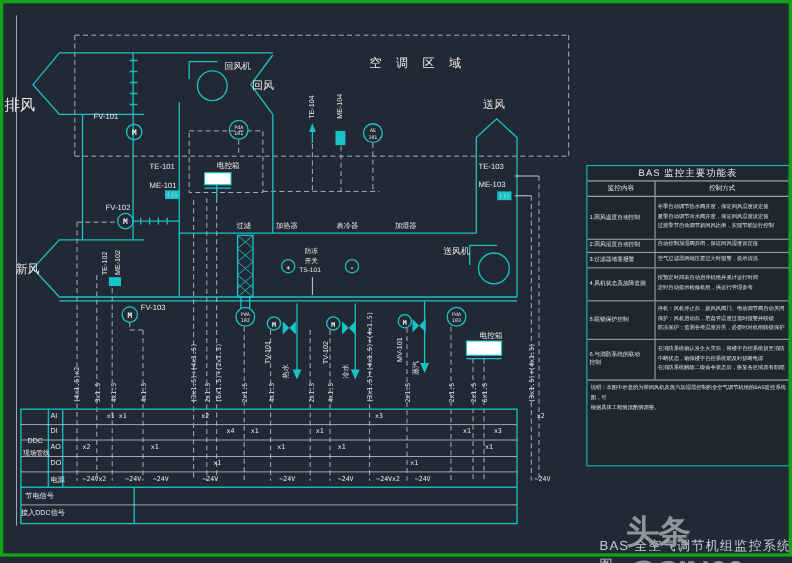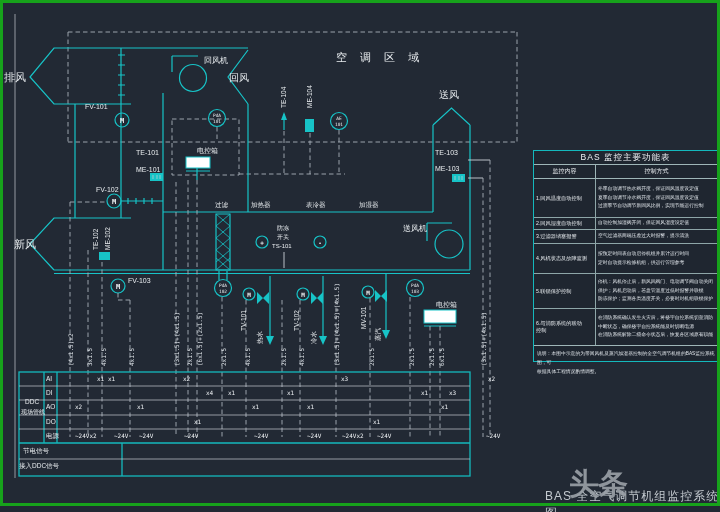--- a/index.html
+++ b/index.html
@@ -18,21 +18,21 @@
   .stx{fill:#e8ecef;font-family:"DejaVu Sans Mono",monospace;font-size:4.5px;text-anchor:middle;}
   .ptx{fill:#f0f3f5;font-family:"DejaVu Sans Mono",monospace;font-weight:bold;font-size:7px;text-anchor:middle;}
   .lb{position:absolute;z-index:2;white-space:nowrap;font-size:7px;color:#e8ecef;}
   .vlb{position:absolute;z-index:2;white-space:nowrap;font-size:6.5px;color:#e8ecef;
        transform:rotate(-90deg);transform-origin:0 0;}
   .cable{position:absolute;z-index:2;white-space:nowrap;font-size:6px;color:#dde2e7;
          font-family:"DejaVu Sans Mono",monospace;transform:rotate(-90deg);transform-origin:0 0;}
   .mk{position:absolute;z-index:3;white-space:nowrap;font-size:6px;color:#eef1f4;
       font-family:"DejaVu Sans Mono",monospace;}
   .rowlb{position:absolute;z-index:3;white-space:nowrap;font-size:6.5px;color:#e8ecef;}
-  #fn-table{position:absolute;left:533px;top:150px;width:185px;height:212px;z-index:2;
+  #fn-table{position:absolute;left:533px;top:150px;width:185px;height:274px;z-index:2;
             border:1.5px solid #14b8bc;box-sizing:border-box;background:#1f2630;font-size:5px;}
   .ft-title{height:13px;border-bottom:1px solid #9fb6b8;display:flex;align-items:center;justify-content:center;
             font-size:8.5px;letter-spacing:1px;color:#eef1f4;}
   .ft-head{height:13px;border-bottom:1px solid #9fb6b8;display:flex;}
   .ft-head div{display:flex;align-items:center;justify-content:center;font-size:6px;color:#e8ecef;}
   .c1{width:62px;border-right:1px solid #9fb6b8;box-sizing:border-box;}
   .c2{flex:1;}
   .fr{display:flex;border-bottom:1px solid #8ea6a8;box-sizing:border-box;}
   .fr:last-of-type{border-bottom:none;}
   .fr-nm{width:62px;border-right:1px solid #8ea6a8;box-sizing:border-box;display:flex;flex-direction:column;
@@ -157,21 +157,21 @@
       <path d="M483 178 V437 M490 160 V437"></path>
     </g>
 
     <g>
       <rect class="tl" x="19" y="372" width="451" height="104" fill="#1f2630" fill-opacity="0.55"></rect>
       <path class="tl" d="M44 372 V443 M57 372 V443 M19 443 H470 M122 443 V476"></path>
       <path class="whl" d="M19 386 H470 M19 400 H470 M19 415 H470 M19 429 H470 M19 459 H470"></path>
     </g>
   </svg>
 
-  <div class="lb" style="left:4px;top:70px;font-size:11px;">排风</div>
+  <div class="lb" style="left:4px;top:87px;font-size:14px;">排风</div>
   <div class="lb" style="left:4px;top:237px;font-size:11px;margin-left:10px;">新风</div>
   <div class="lb" style="left:229px;top:71px;font-size:10px;">回风</div>
   <div class="lb" style="left:439px;top:88px;font-size:10px;">送风</div>
   <div class="lb" style="left:204px;top:55px;font-size:8px;">回风机</div>
   <div class="lb" style="left:403px;top:223px;font-size:8px;">送风机</div>
   <div class="lb" style="left:336px;top:50px;font-size:11px;letter-spacing:5px;">空 调 区 域</div>
 
   <div class="lb" style="left:85px;top:103px;">FV-101</div>
   <div class="lb" style="left:96px;top:186px;">FV-102</div>
   <div class="lb" style="left:128px;top:277px;">FV-103</div>

